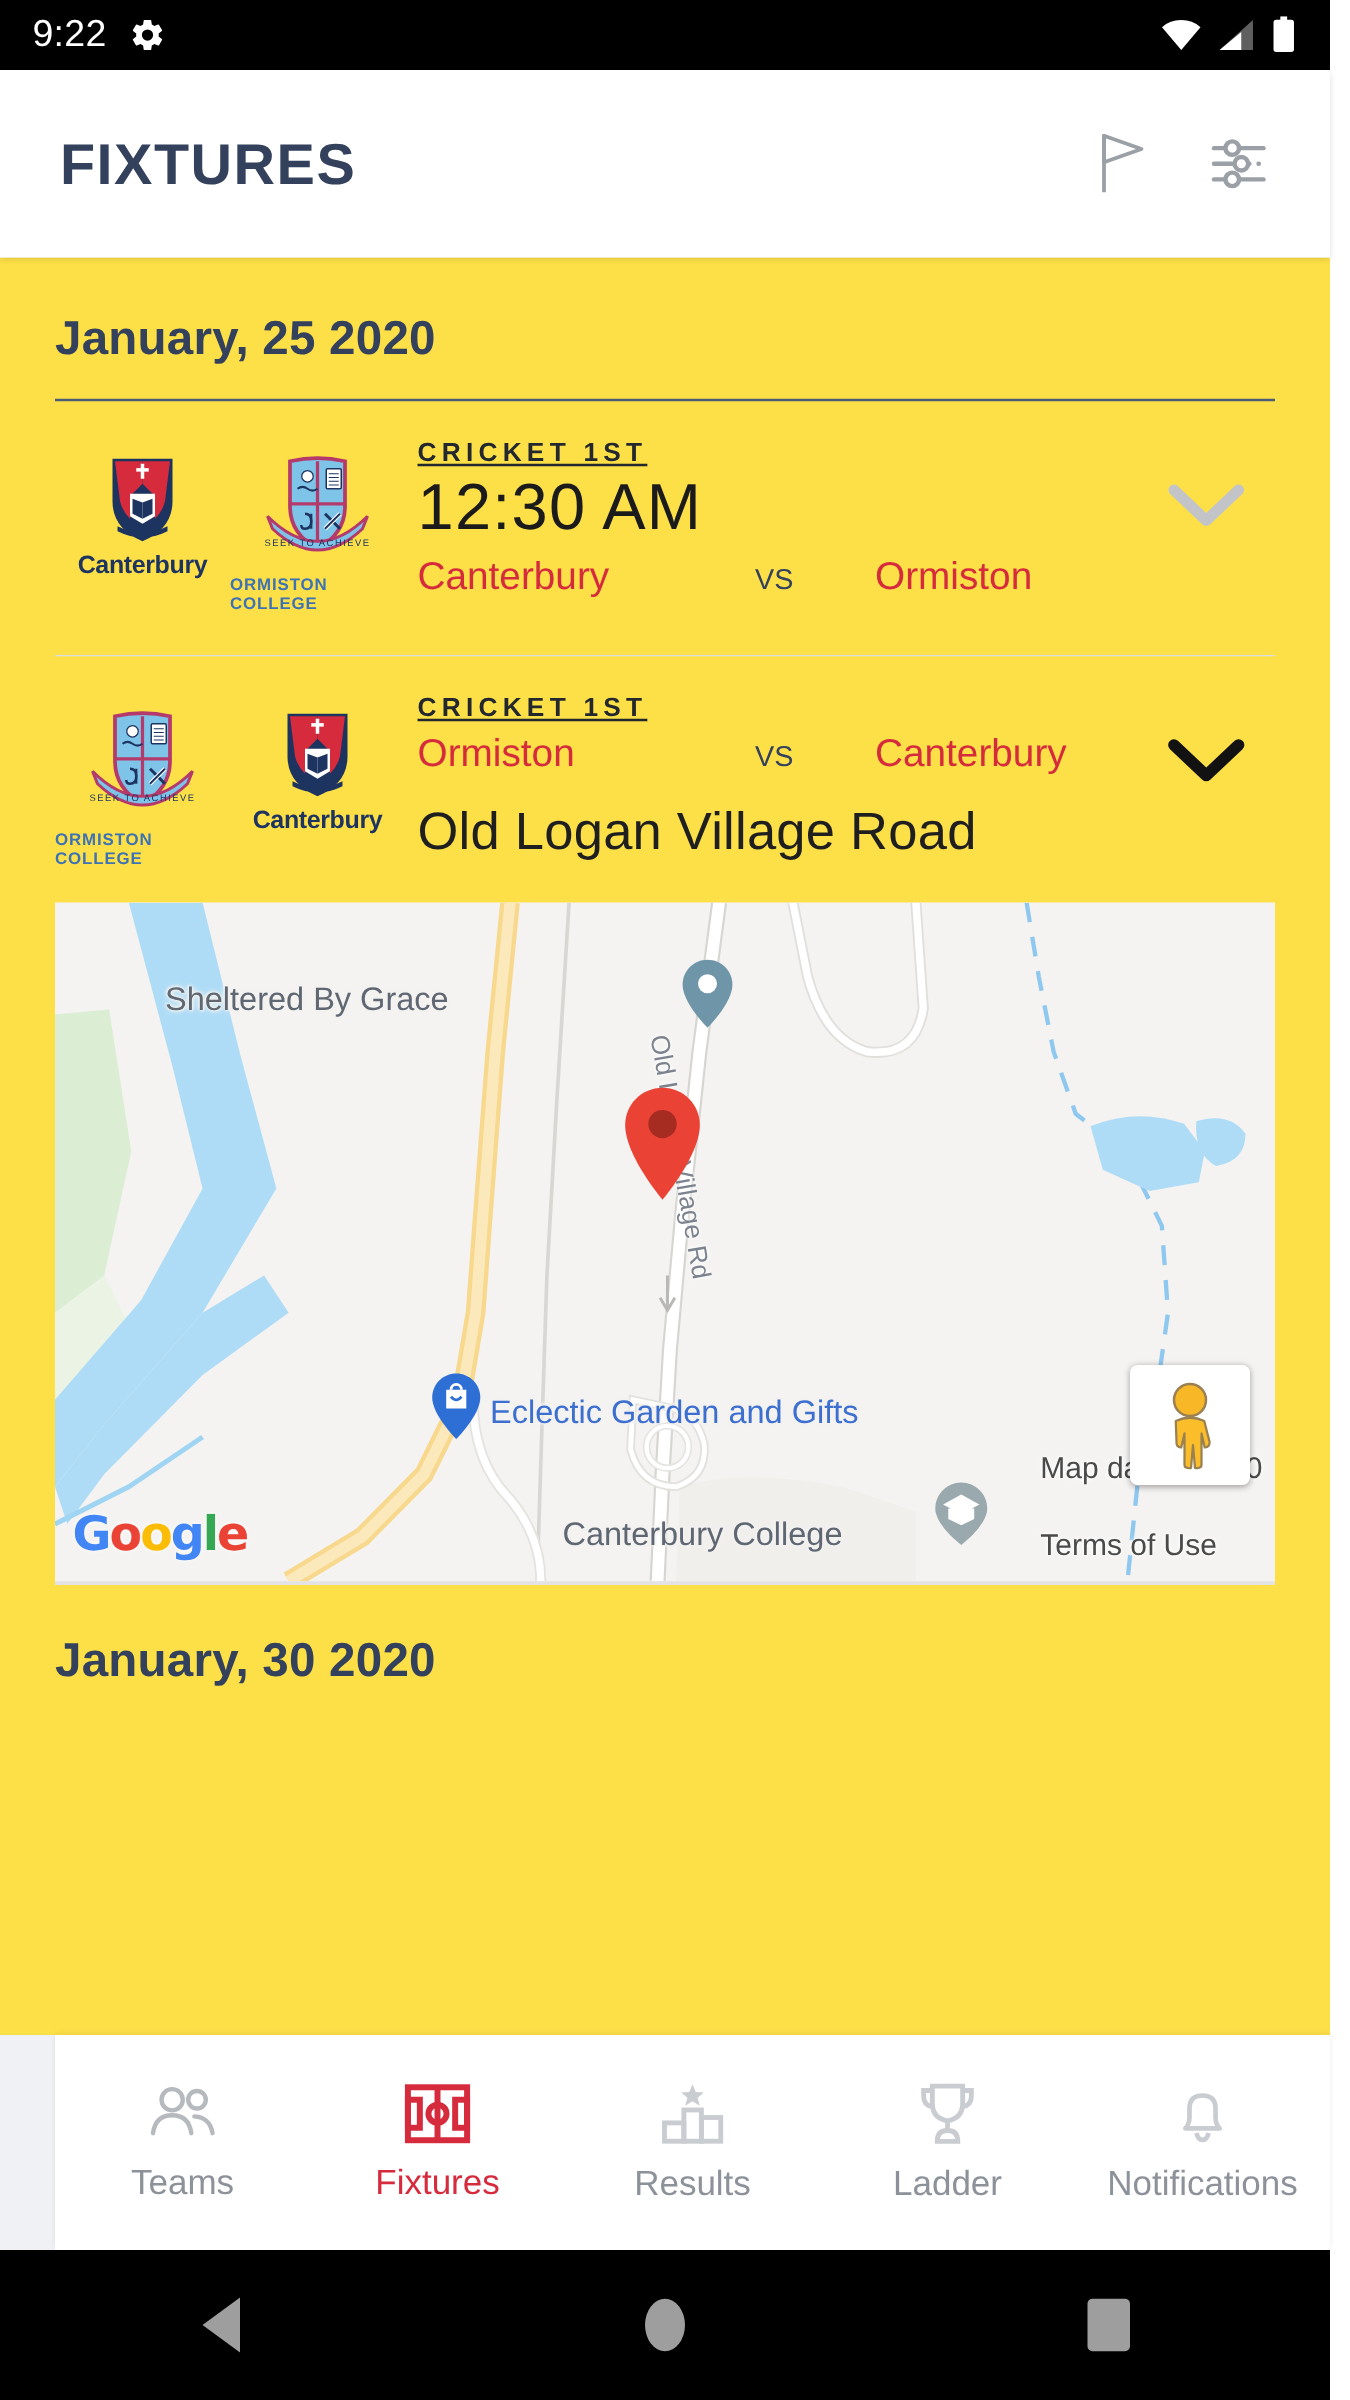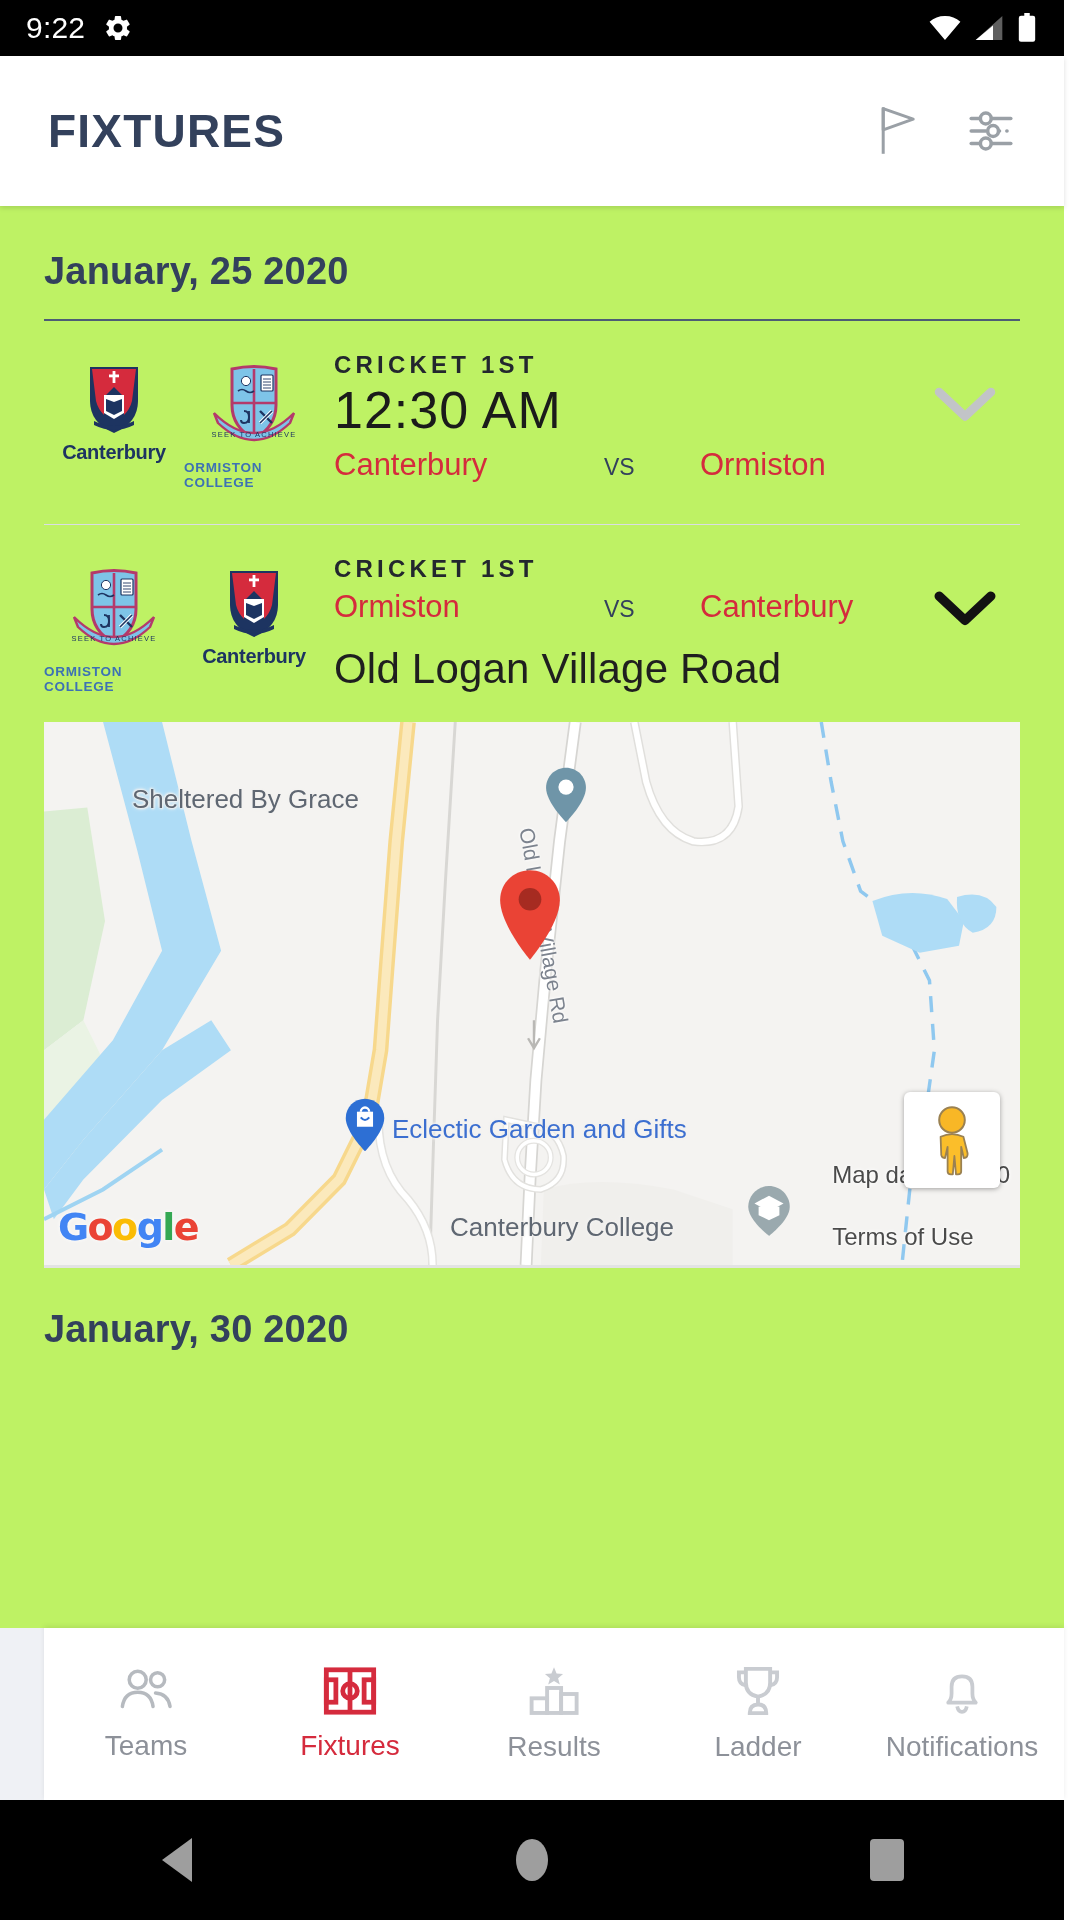--- a/index.html
+++ b/index.html
@@ -61,21 +61,21 @@
     margin-left: auto;
     display: flex;
     align-items: center;
     gap: 44px;
   }
   .appbar-icon { cursor: pointer; display: block; }
 
   
   .content {
     flex: 1 1 auto;
-    background: #bef264;
+    background: #fde047;
     overflow: hidden;
     position: relative;
   }
 
   .date-header {
     font-size: 38px;
     font-weight: 700;
     color: #33415c;
     padding: 44px 44px 0 44px;
     letter-spacing: 0.2px;
@@ -118,25 +118,26 @@
   .crest-name-ormiston {
     font-size: 13.5px;
     font-weight: 700;
     color: #3d72b4;
     letter-spacing: 0.7px;
     margin-top: 3px;
   }
 
   .fixture-info { flex: 1 1 auto; padding-left: 10px; }
   .sport-label {
-    font-size: 24px;
+    font-size: 21px;
     font-weight: 700;
     color: #23272e;
     letter-spacing: 4.2px;
     margin-bottom: 2px;
+    text-decoration: underline;
   }
   .fixture-time {
     font-size: 52px;
     font-weight: 400;
     color: #1b1b1b;
     letter-spacing: 1px;
     line-height: 1.15;
   }
   .teams-line {
     display: flex;

